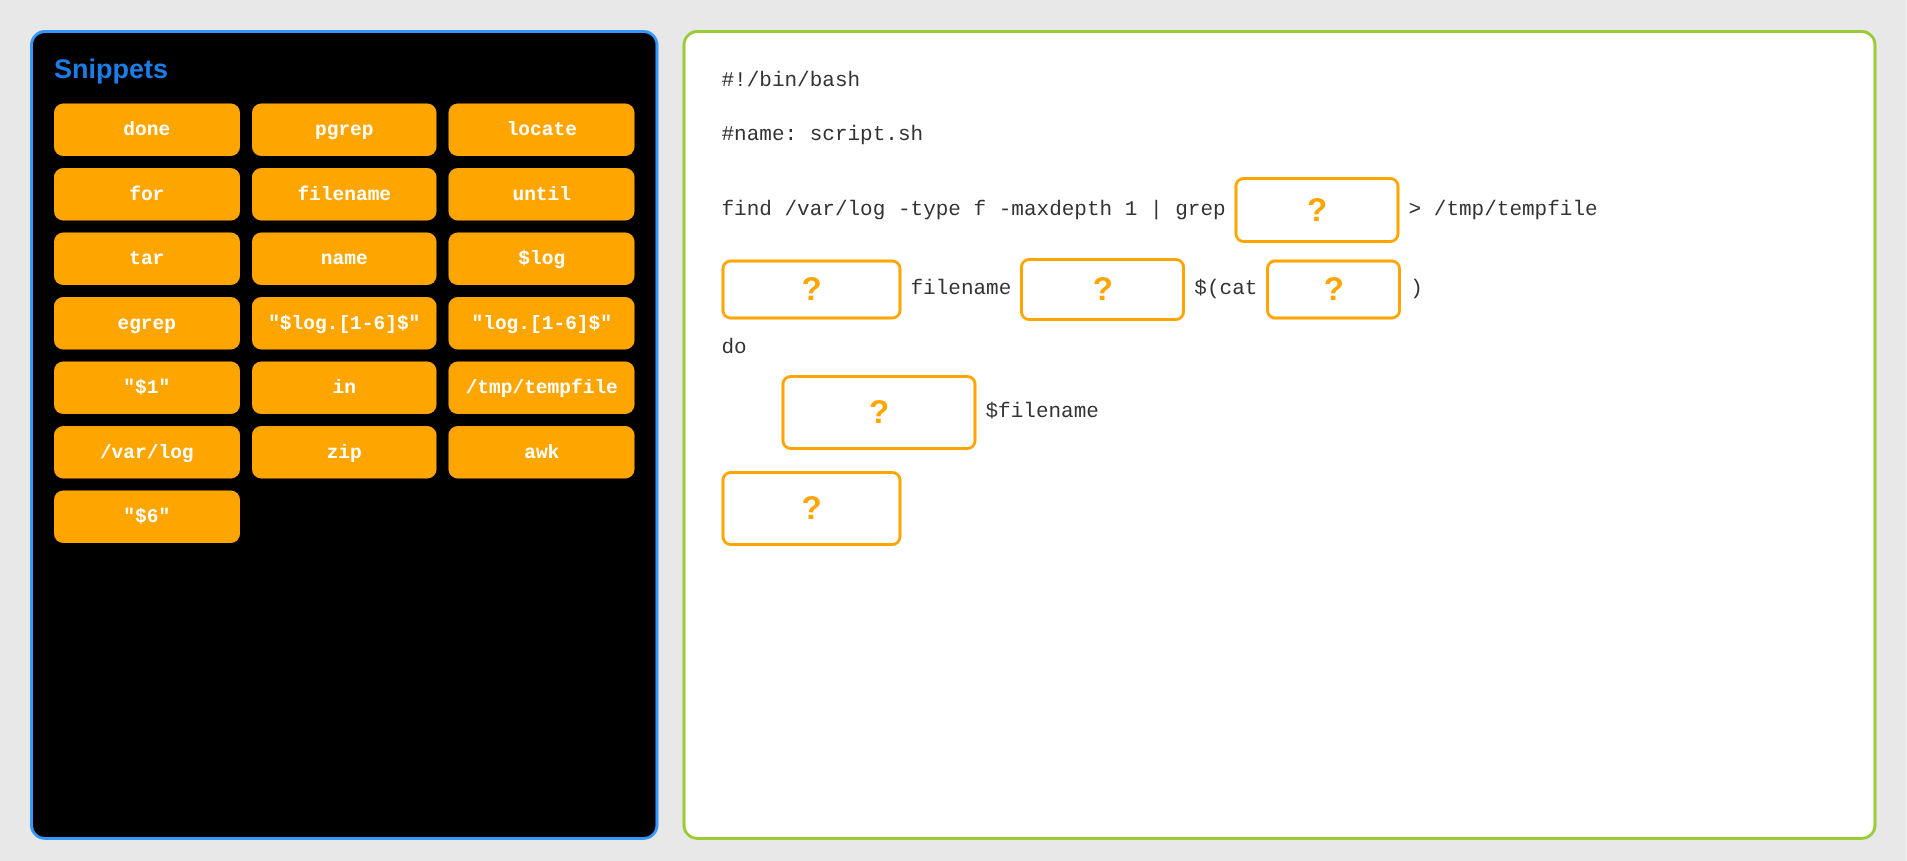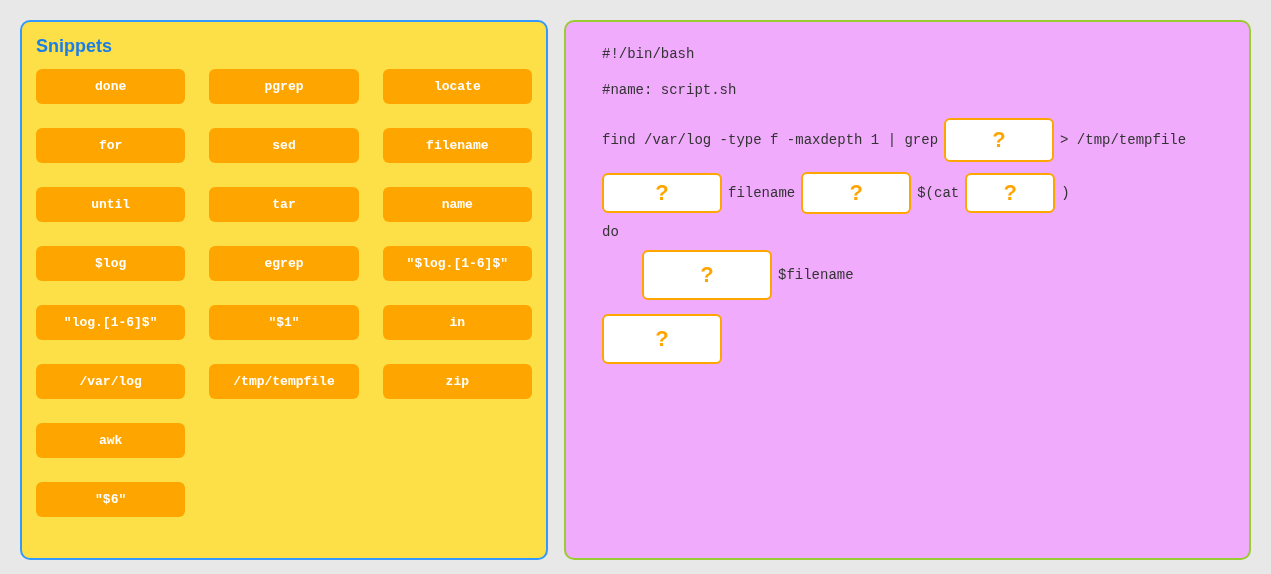--- a/index.html
+++ b/index.html
@@ -13,58 +13,58 @@
       min-height: 574px;
     }
     .main-container {
       display: flex;
       gap: 16px;
       width: 1231px;
     }
 
     
     .snippets-panel {
-      background: #fde047;
+      background: #000000;
       border: 2px solid #3399ff;
       border-radius: 10px;
       padding: 14px;
-      width: 528px;
+      width: 419px;
       flex-shrink: 0;
     }
     .snippets-title {
       color: #1a7de8;
       font-size: 18px;
       font-weight: bold;
       font-family: Arial, sans-serif;
       margin-bottom: 12px;
     }
     .snippets-grid {
       display: grid;
       grid-template-columns: repeat(3, 1fr);
-      gap: 24px;
+      gap: 8px;
     }
     .snippet-btn {
       background: #FFA500;
       color: #fff;
       border: none;
       border-radius: 6px;
       padding: 10px 6px;
       font-family: 'Courier New', Courier, monospace;
       font-size: 13px;
       font-weight: bold;
       cursor: pointer;
       text-align: center;
     }
 
     
     .code-panel {
-      background: #f0abfc;
+      background: #ffffff;
       border: 2px solid #99cc33;
       border-radius: 10px;
-      padding: 24px 36px;
+      padding: 24px 24px;
       flex: 1;
       min-height: 540px;
     }
     .code-line {
       display: flex;
       align-items: center;
       margin-bottom: 10px;
       font-size: 14px;
       color: #333;
       flex-wrap: wrap;
@@ -121,33 +121,32 @@
 
 <div class="main-container">
 
   <div class="snippets-panel">
     <div class="snippets-title">Snippets</div>
     <div class="snippets-grid" id="snippets-grid">
     <button class="snippet-btn">done</button>
         <button class="snippet-btn">pgrep</button>
         <button class="snippet-btn">locate</button>
         <button class="snippet-btn">for</button>
-        <button class="snippet-btn">sed</button>
         <button class="snippet-btn">filename</button>
         <button class="snippet-btn">until</button>
         <button class="snippet-btn">tar</button>
         <button class="snippet-btn">name</button>
         <button class="snippet-btn">$log</button>
         <button class="snippet-btn">egrep</button>
         <button class="snippet-btn">"$log.[1-6]$"</button>
         <button class="snippet-btn">"log.[1-6]$"</button>
         <button class="snippet-btn">"$1"</button>
         <button class="snippet-btn">in</button>
+        <button class="snippet-btn">/tmp/tempfile</button>
         <button class="snippet-btn">/var/log</button>
-        <button class="snippet-btn">/tmp/tempfile</button>
         <button class="snippet-btn">zip</button>
         <button class="snippet-btn">awk</button>
         <button class="snippet-btn" style="grid-column: 1;">"$6"</button>
       </div>
   </div>
 
   <div class="code-panel">
 
     <div class="code-line">
       <span class="code-text">#!/bin/bash</span>

